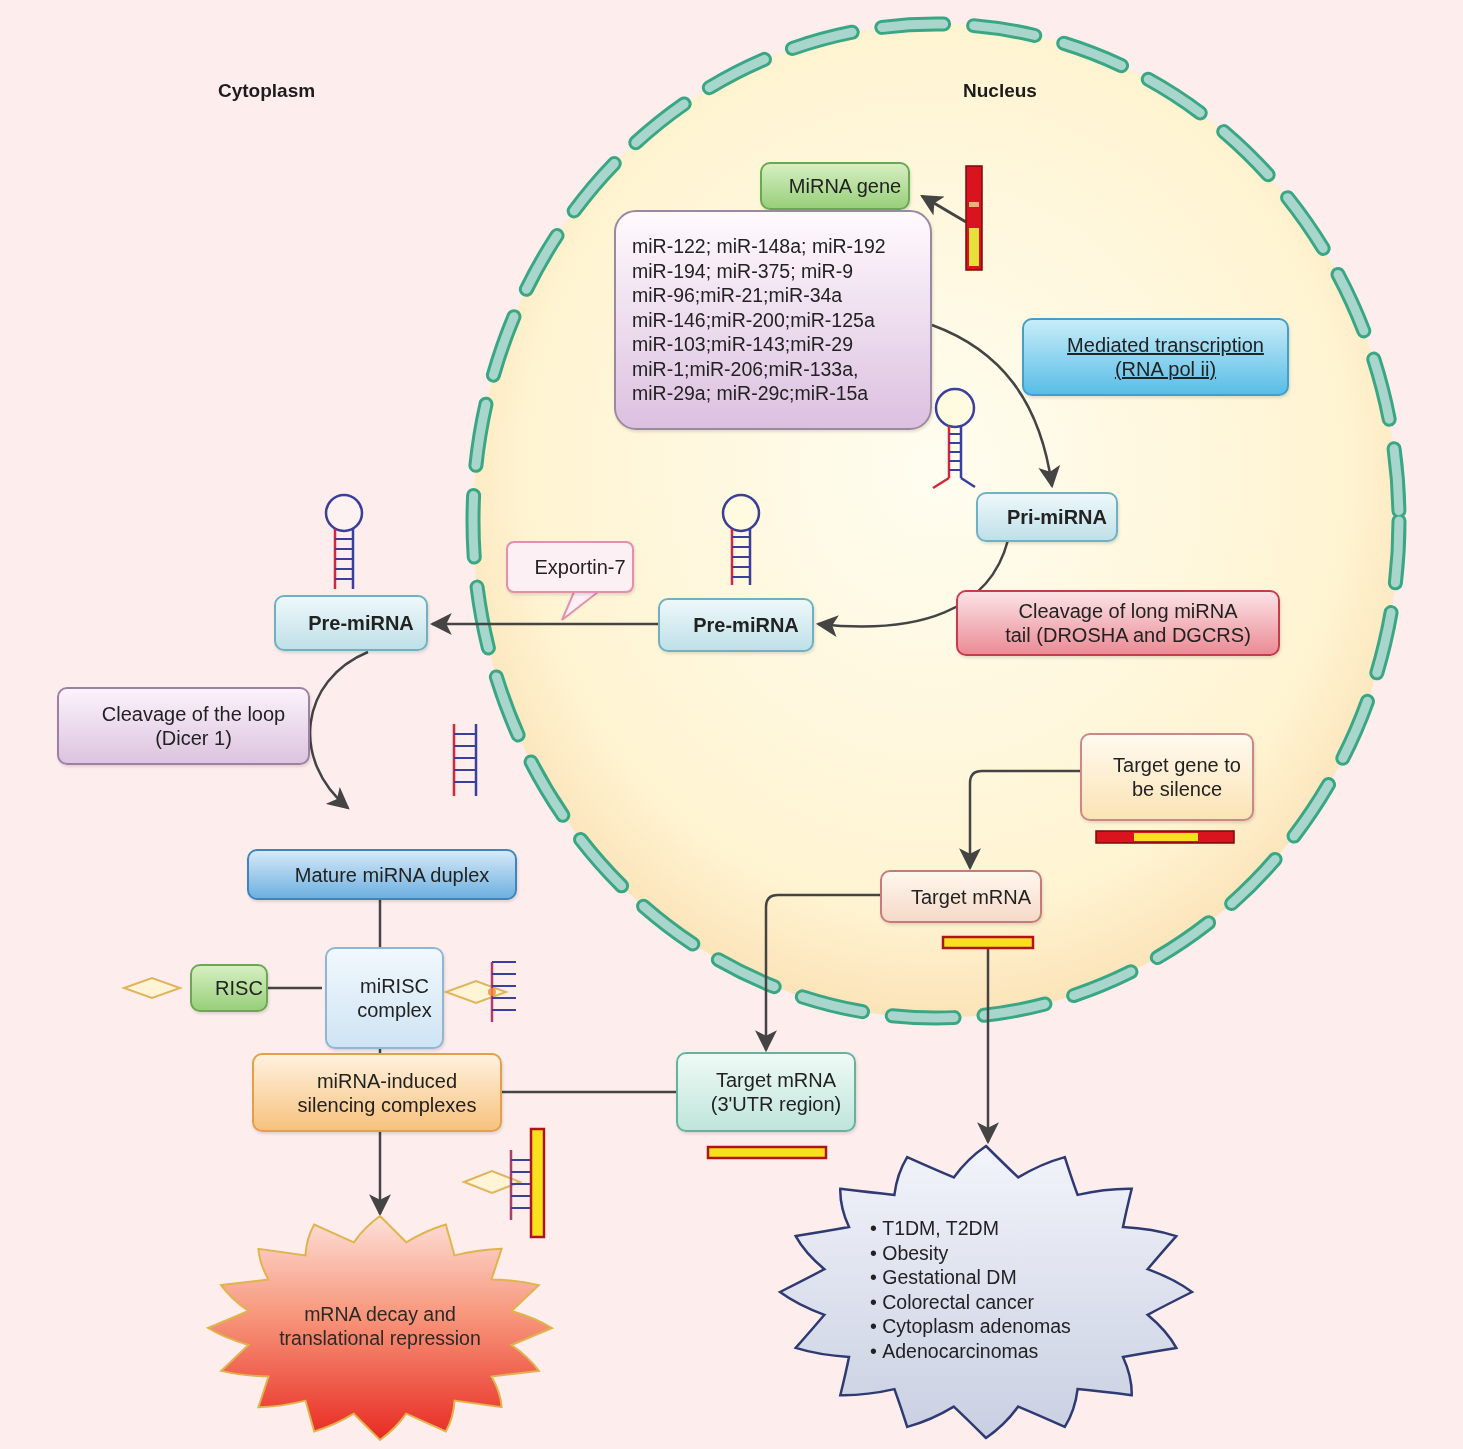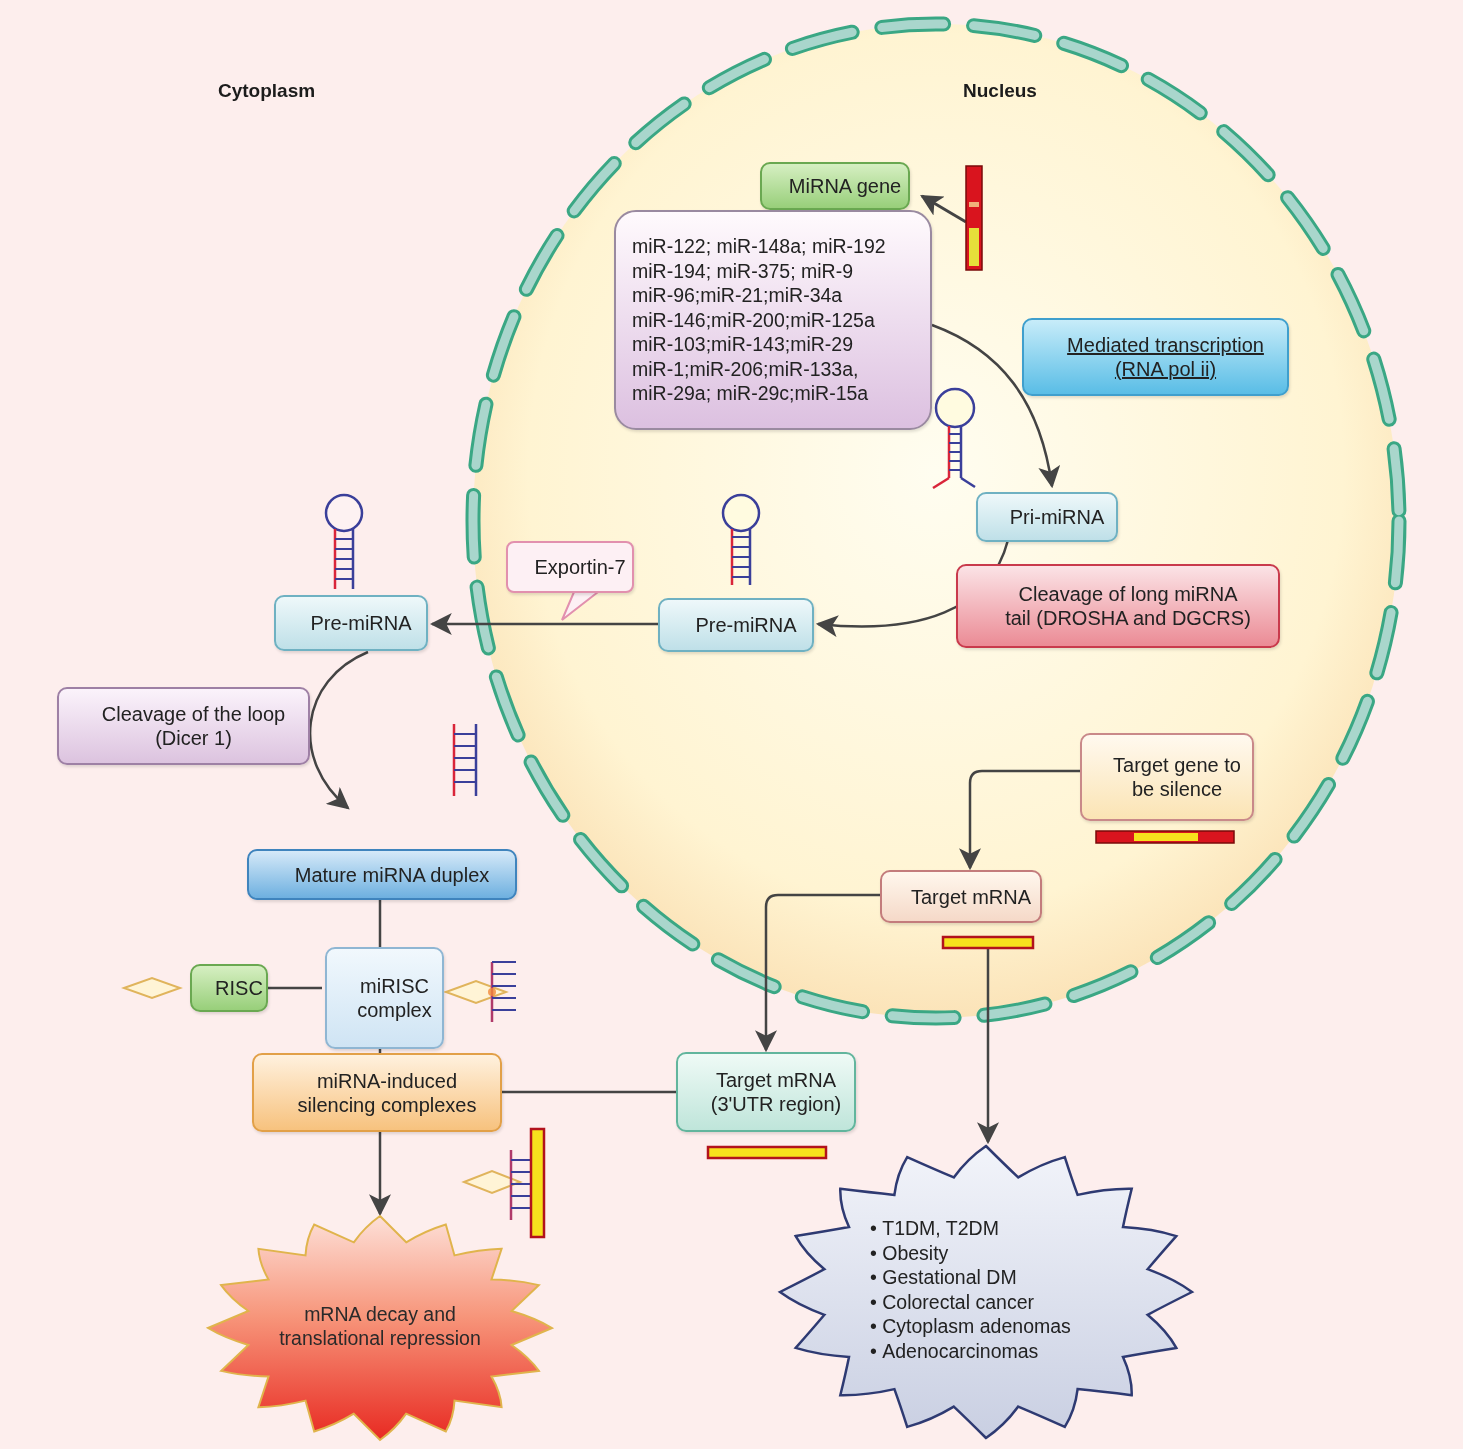--- a/index.html
+++ b/index.html
@@ -13,21 +13,21 @@
   .box {
     position: absolute; box-sizing: border-box;
     border-radius: 10px; border: 2px solid;
     display: flex; align-items: center; justify-content: center; text-align: center;
     font-size: 20px; line-height: 24px; color: #222;
     box-shadow: 1px 2px 3px rgba(0,0,0,0.12);
     padding-left: 20px;
   }
   .box span { white-space: pre-line; }
   .region-label { position: absolute; font-weight: bold; font-size: 19px; color: #1c1c1c; }
-  .teal { background: linear-gradient(#eef8fa, #bfe0e8); border-color: #6fb1c2; }
+  .teal { background: linear-gradient(#eef8fa, #bfe0e8); border-color: #6fb1c2; font-weight: bold; }
   .green { background: linear-gradient(#d6efc2, #98cf7a); border-color: #6aa851; }
   .purple { background: linear-gradient(#fbf3fb, #dcc3df); border-color: #9e80a5; }
   .blue { background: linear-gradient(#c7ecf9, #59bde6); border-color: #3f9fcd; text-decoration: underline; }
   .red { background: linear-gradient(#fbe3e6, #eb8b95); border-color: #c93a4c; }
   .mature { background: linear-gradient(#d5e9f8, #6eb0e0); border-color: #3f84bd; margin-top: 38px; }
   .lightblue { background: linear-gradient(#f1f8fd, #cfe4f4); border-color: #8fb6d3; }
   .orange { background: linear-gradient(#fff1de, #f7c27e); border-color: #e2a048; }
   .mint { background: linear-gradient(#effaf6, #bfe5da); border-color: #62b59d; }
   .cream { background: linear-gradient(#fff9ef, #fbe4b4); border-color: #c98989; }
   .pinkbox { background: linear-gradient(#fff7ed, #f5d9c8); border-color: #c37c7c; }
@@ -206,21 +206,21 @@
 
   <div class="box blue" style="left:1022px;top:318px;width:267px;height:78px">
       <span>Mediated transcription
 (RNA pol ii)</span>
     </div>
 
   <div class="box teal" style="left:976px;top:492px;width:142px;height:50px">
       <span>Pri-miRNA</span>
     </div>
 
-  <div class="box red" style="left:956px;top:564px;width:324px;height:84px">
+  <div class="box red" style="left:956px;top:590px;width:324px;height:66px">
       <span>Cleavage of long miRNA
 tail (DROSHA and DGCRS)</span>
     </div>
 
   <div class="box teal" style="left:658px;top:598px;width:156px;height:54px">
       <span>Pre-miRNA</span>
     </div>
 
   <div class="box callout" style="left:506px;top:541px;width:128px;height:52px;border-radius:8px">
       <span>Exportin-7</span>

